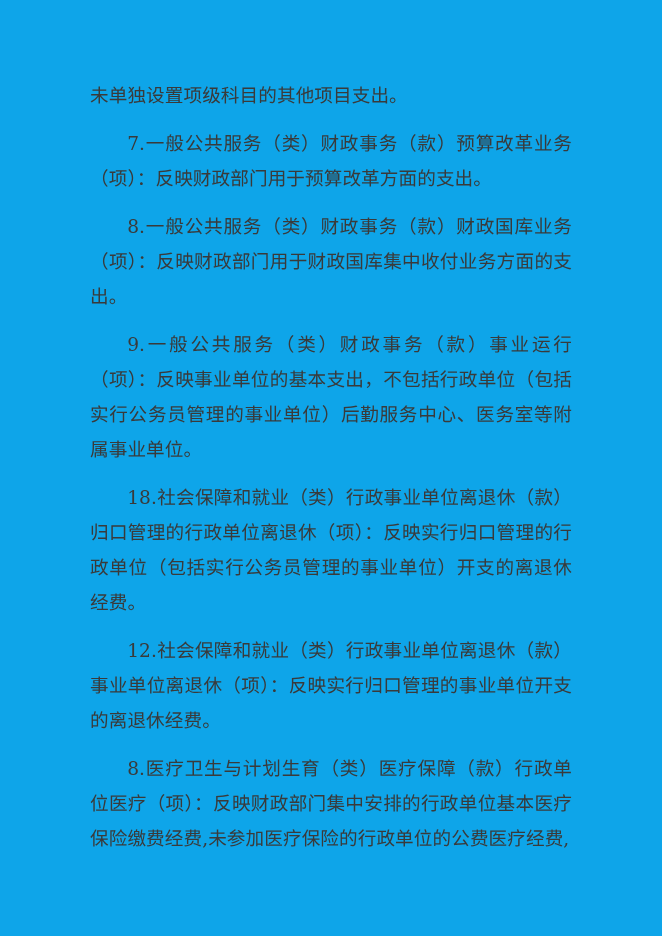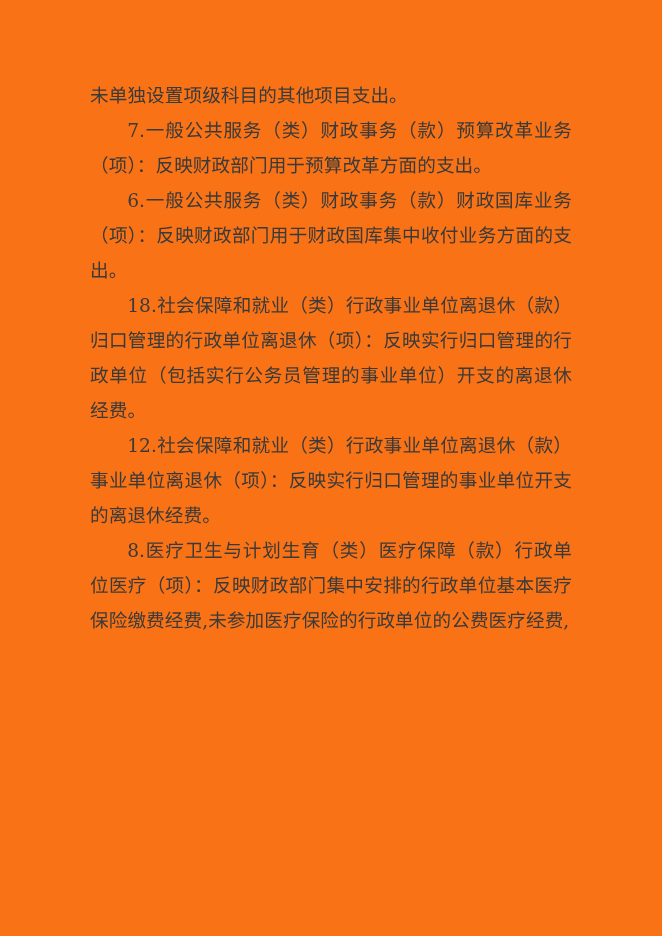--- a/index.html
+++ b/index.html
@@ -11,21 +11,21 @@
 
   body {
     font-family: "DejaVu Serif", "Liberation Serif", serif;
   }
 
   .page {
     position: relative;
     width: 662px;
     height: 936px;
     margin: 0 auto;
-    background: #f97316;
+    background: #0ea5e9;
     overflow: hidden;
   }
 
   .text-column {
     position: absolute;
     left: 90px;
     top: 78px;
     width: 482px;
   }
 
@@ -37,20 +37,21 @@
     color: #3a3a3a;
     text-align: justify;
     text-justify: inter-character;
     text-indent: 0;
     letter-spacing: 0.1px;
     -webkit-font-smoothing: antialiased;
   }
 
   .para.indented {
     text-indent: 2em;
+    margin-top: 13px;
   }
 
   
   .para::after {
     content: "";
     display: inline-block;
     width: 100%;
   }
 
   .para.no-stretch::after {
@@ -60,22 +61,23 @@
 </head>
 <body>
 
 <div class="page">
   <div class="text-column">
 
     <p class="para no-stretch">未单独设置项级科目的其他项目支出。</p>
 
     <p class="para indented no-stretch">7.一般公共服务（类）财政事务（款）预算改革业务（项）：反映财政部门用于预算改革方面的支出。</p>
 
-    <p class="para indented no-stretch">6.一般公共服务（类）财政事务（款）财政国库业务（项）：反映财政部门用于财政国库集中收付业务方面的支出。</p>
+    <p class="para indented no-stretch">8.一般公共服务（类）财政事务（款）财政国库业务（项）：反映财政部门用于财政国库集中收付业务方面的支出。</p>
 
+    <p class="para indented no-stretch">9.一般公共服务（类）财政事务（款）事业运行（项）：反映事业单位的基本支出，不包括行政单位（包括实行公务员管理的事业单位）后勤服务中心、医务室等附属事业单位。</p>
 
 
     <p class="para indented no-stretch">18.社会保障和就业（类）行政事业单位离退休（款）归口管理的行政单位离退休（项）：反映实行归口管理的行政单位（包括实行公务员管理的事业单位）开支的离退休经费。</p>
 
     <p class="para indented no-stretch">12.社会保障和就业（类）行政事业单位离退休（款）事业单位离退休（项）：反映实行归口管理的事业单位开支的离退休经费。</p>
 
     <p class="para indented no-stretch">8.医疗卫生与计划生育（类）医疗保障（款）行政单位医疗（项）：反映财政部门集中安排的行政单位基本医疗保险缴费经费,未参加医疗保险的行政单位的公费医疗经费,</p>
 
   </div>
 </div>

